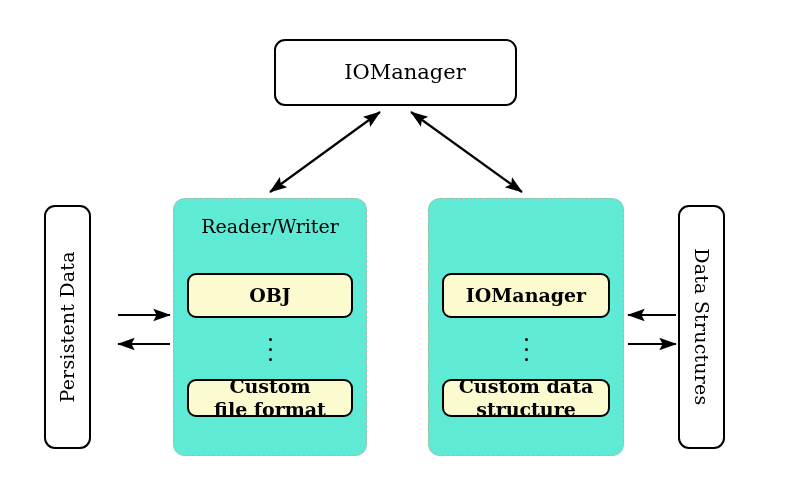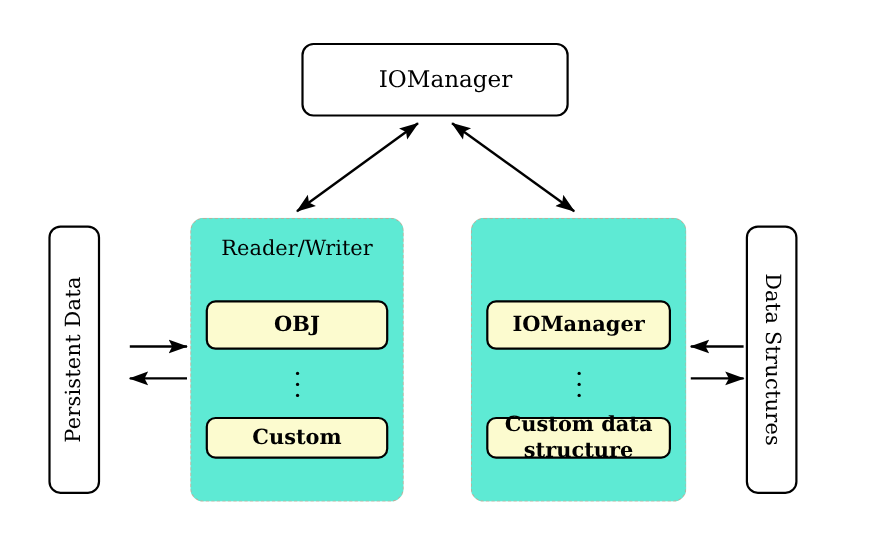--- a/index.html
+++ b/index.html
@@ -189,20 +189,21 @@
 
     <div class="vdots">
       <span></span>
         <span></span>
         <span></span>
     </div>
 
     <div class="inner-box slot-bottom">
       <span>
         <span>Custom</span><br>
+        <span>file format</span>
       </span>
     </div>
   </div>
 
   <div class="group right-group">
 
     <div class="inner-box slot-top">
       <span>IOManager</span>
     </div>
 

